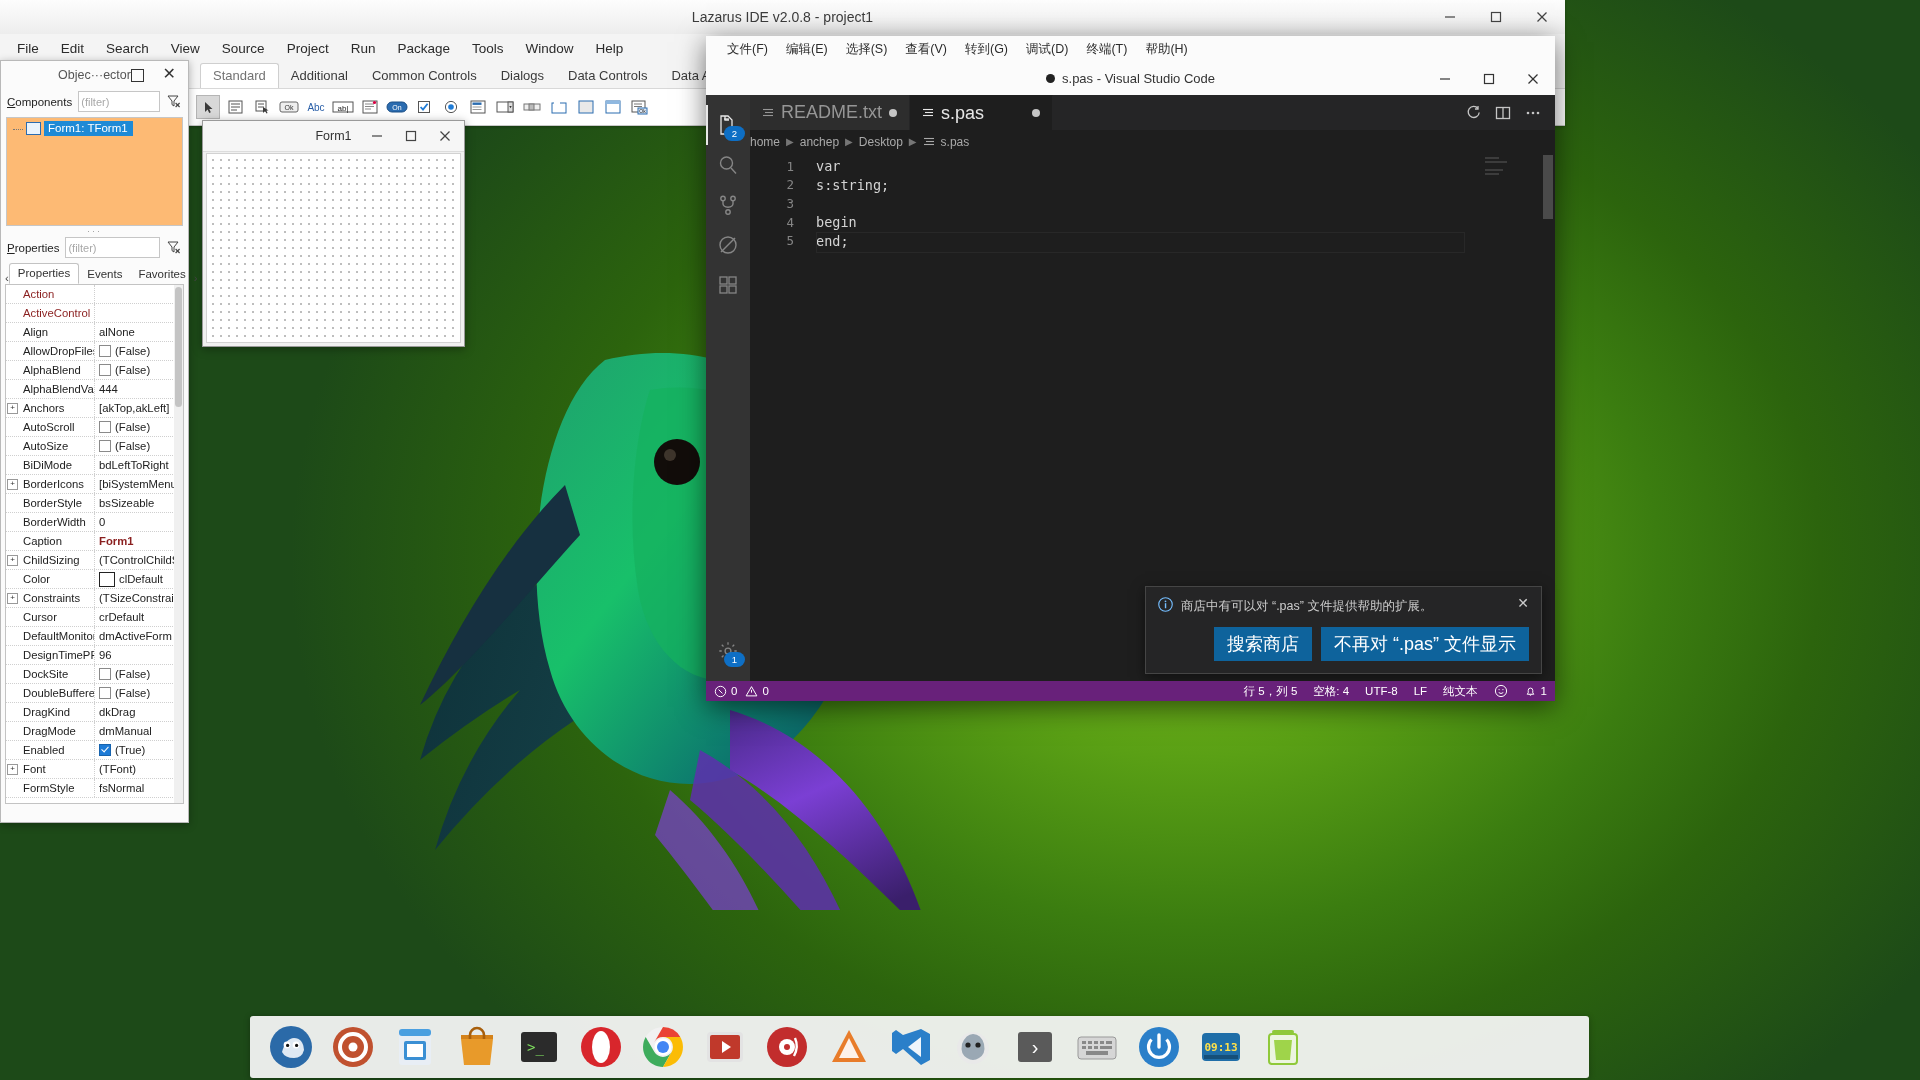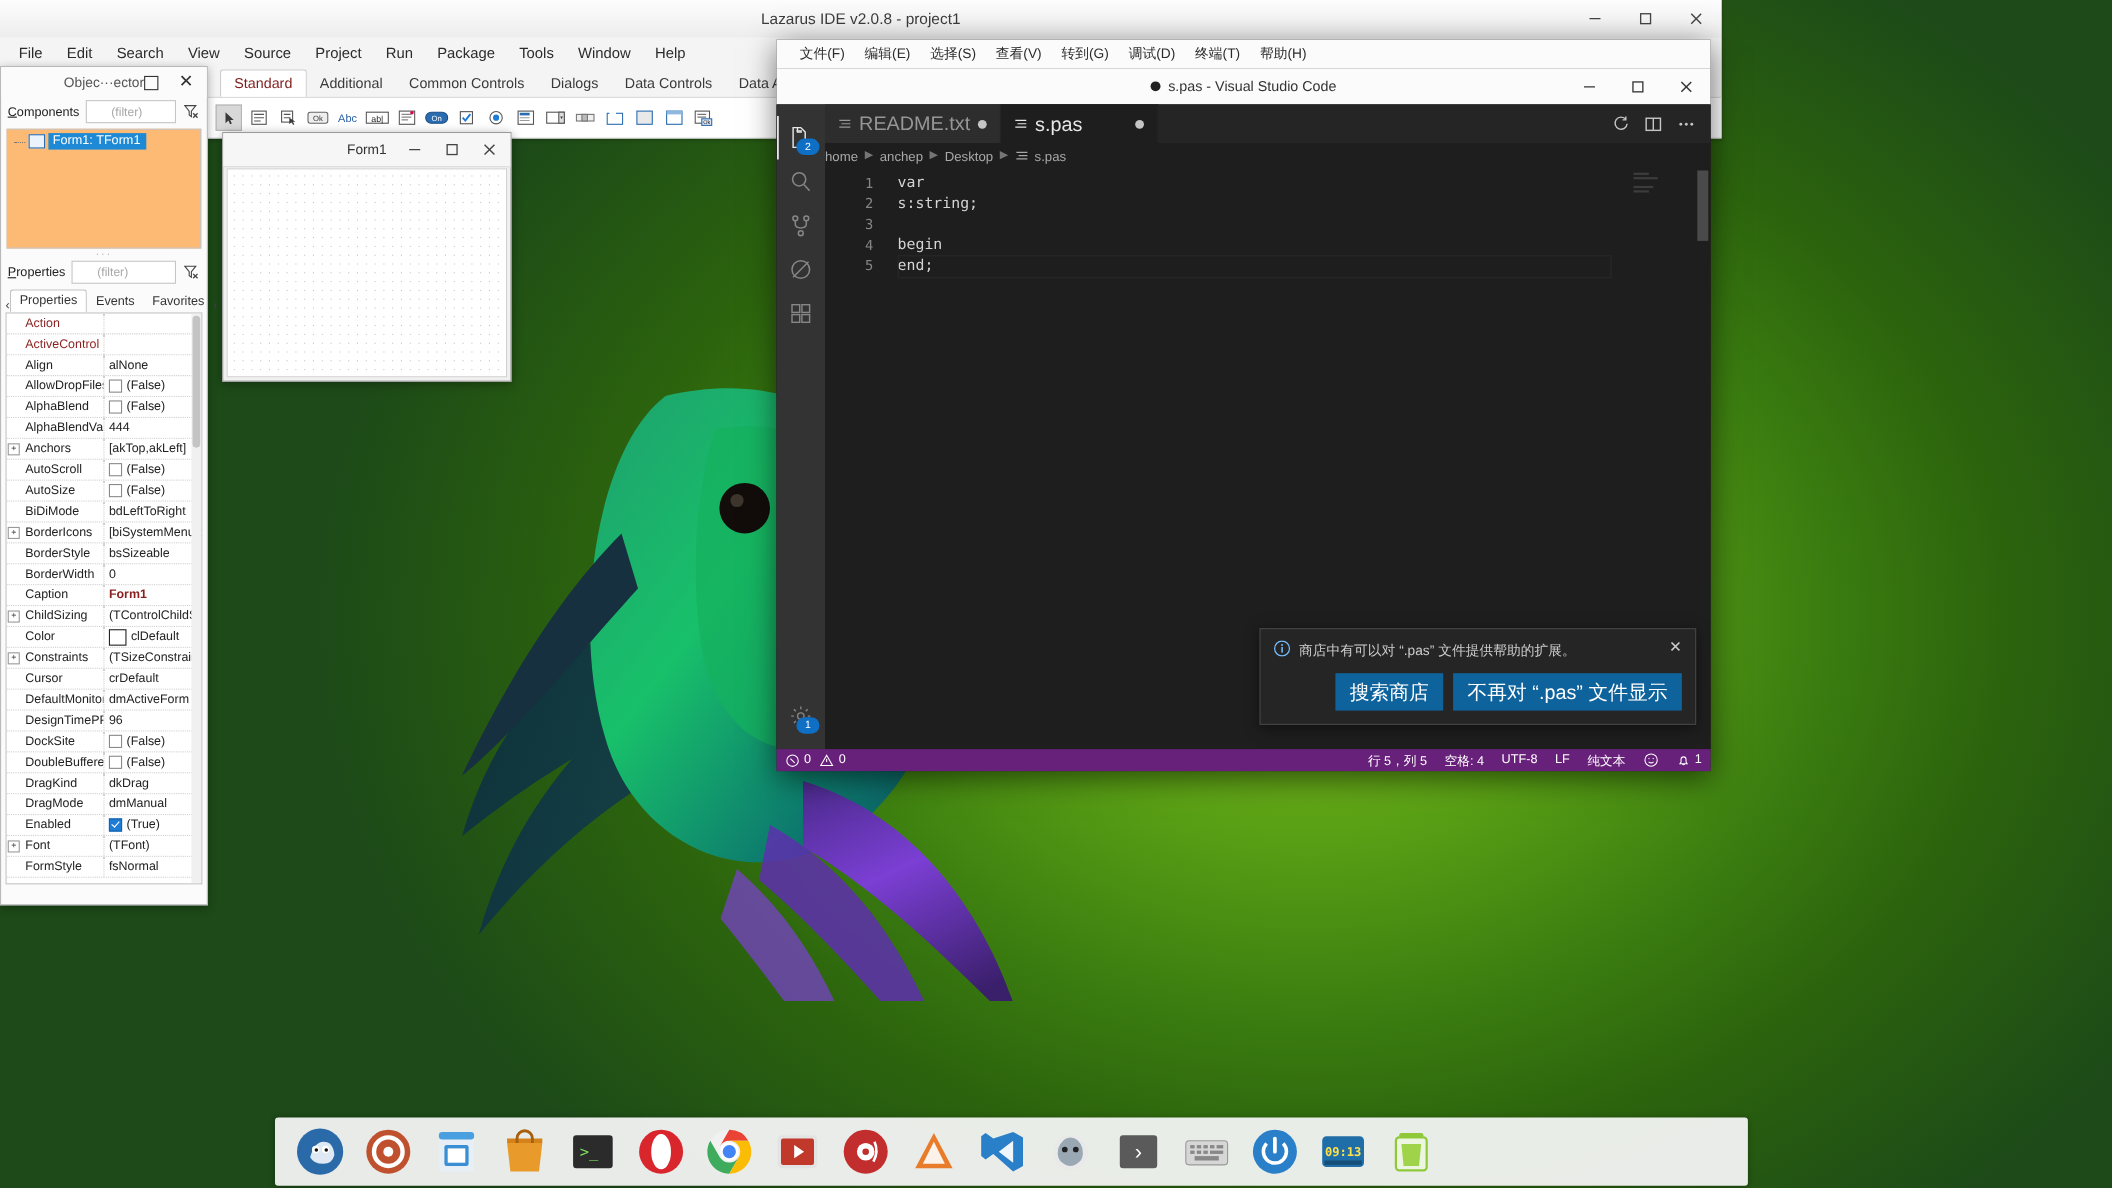--- a/index.html
+++ b/index.html
@@ -24,38 +24,38 @@
     background:linear-gradient(#fdfdfd,#ededed);position:relative;}
   .titlebtns{position:absolute;right:0;top:0;height:34px;display:flex;}
   .tbtn{width:46px;height:34px;display:flex;align-items:center;justify-content:center;color:#444;}
   #laz-menu{height:28px;display:flex;align-items:center;padding-left:6px;gap:0px;
     font-size:13.5px;color:#2b2b2b;background:#f4f4f4;}
   #laz-menu span{padding:3px 11px;border-radius:2px;}
   #laz-tabs{height:26px;display:flex;align-items:flex-end;padding-left:200px;font-size:13px;
     color:#3a3a3a;background:#f4f4f4;gap:0px;}
   #laz-tabs .tb{padding:4px 12px 5px 12px;}
   #laz-tabs .tb.active{background:#fff;border:1px solid #cfcfcf;border-bottom:none;
-    border-radius:3px 3px 0 0;color:#7f1d1d;}
+    border-radius:3px 3px 0 0;color:#737373;}
   #laz-toolbar{height:36px;background:#fff;border-top:1px solid #d8d8d8;
     display:flex;align-items:center;padding-left:196px;gap:3px;}
   .tool{width:22px;height:22px;border:1px solid transparent;display:flex;
     align-items:center;justify-content:center;font-size:9px;color:#333;}
   .tool.sel{background:#d8d8d8;border-color:#b5b5b5;}
   
   #oi{left:0;top:60px;width:189px;height:763px;background:#fbfbfb;
     border:1px solid #b9b9b9;box-shadow:0 2px 8px rgba(0,0,0,.3);font-size:11.5px;color:#222;}
   #oi-title{height:28px;display:flex;align-items:center;justify-content:center;
     position:relative;color:#555;font-size:12.5px;background:#fbfbfb;}
   #oi-title .sq{position:absolute;right:44px;top:8px;width:11px;height:11px;border:1.6px solid #333;}
   #oi-title .x{position:absolute;right:12px;top:3px;font-size:16px;color:#333;}
   .oi-row{display:flex;align-items:center;gap:6px;padding:2px 6px;}
   .oi-row label{font-size:11.5px;color:#222;}
   .oi-row .u{text-decoration:underline;}
   .filterbox{flex:1;height:19px;border:1px solid #c6c6c6;background:#fff;
-    font-size:11px;color:#a8a8a8;display:flex;align-items:center;padding-left:22px;}
+    font-size:11px;color:#a8a8a8;display:flex;align-items:center;padding-left:2px;}
   .funnel{width:16px;height:16px;display:flex;align-items:center;justify-content:center;}
   #comp-tree{margin:3px 5px 0 5px;height:104px;border:1px solid #c6c6c6;background:#fdba74;
     padding:3px 0 0 0;}
   #comp-node{display:flex;align-items:center;gap:3px;padding-left:6px;font-size:11.5px;}
   .dots{width:10px;border-bottom:1px dotted #777;height:1px;}
   .nodebox{width:13px;height:11px;border:1.5px solid #2b6cb0;background:#eaf3fb;}
   .sel-label{background:#1e8ad6;color:#fff;padding:1px 5px 2px 4px;}
   #grip{height:9px;display:flex;align-items:center;justify-content:center;color:#999;font-size:9px;letter-spacing:2px;}
   #prop-tabs{display:flex;align-items:flex-end;height:22px;margin:2px 0 0 4px;font-size:11.5px;}
   #prop-tabs .arrow{width:12px;text-align:center;color:#444;}
@@ -122,21 +122,21 @@
   #breadcrumb .sep{color:#767676;font-size:10px;}
   #code{flex:1;background:#1e1e1e;position:relative;overflow:hidden;}
   .cline{display:flex;height:18.6px;align-items:center;font-family:"DejaVu Sans Mono","Liberation Mono",monospace;font-size:13.5px;}
   .cnum{width:44px;text-align:right;padding-right:22px;color:#858585;font-size:12.5px;flex:0 0 44px;}
   .ctext{color:#d4d4d4;white-space:pre;}
   #curline{position:absolute;left:66px;right:90px;height:19px;border:1px solid #282828;pointer-events:none;}
   #minimap{position:absolute;right:14px;top:0;width:60px;bottom:0;}
   #vs-scrollbar{position:absolute;right:0;top:0;width:14px;bottom:0;}
   #vs-scroll-thumb{position:absolute;right:2px;top:2px;width:10px;height:64px;background:#4a4a4a;border-radius:0;}
   
-  #notif{position:absolute;right:13px;bottom:42px;width:371px;background:#252526;
+  #notif{position:absolute;right:13px;bottom:27px;width:371px;background:#252526;
     border:1px solid #454545;box-shadow:0 3px 12px rgba(0,0,0,.5);padding:10px 12px 12px 12px;}
   #notif-top{display:flex;align-items:flex-start;gap:8px;}
   #notif-msg{flex:1;font-size:12.5px;color:#cccccc;line-height:1.45;}
   #notif-close{color:#ccc;font-size:14px;line-height:12px;cursor:pointer;}
   #notif-btns{display:flex;justify-content:flex-end;gap:9px;margin-top:12px;}
   .nbtn{background:#0e639c;color:#fff;font-size:18px;padding:5px 13px;border:none;}
   #statusbar{position:absolute;left:0;right:0;bottom:0;height:20px;background:#68217a;
     display:flex;align-items:center;color:#fff;font-size:11.5px;}
   .sb{padding:0 8px;height:20px;display:flex;align-items:center;gap:4px;}
   #sb-right{margin-left:auto;display:flex;align-items:center;}

